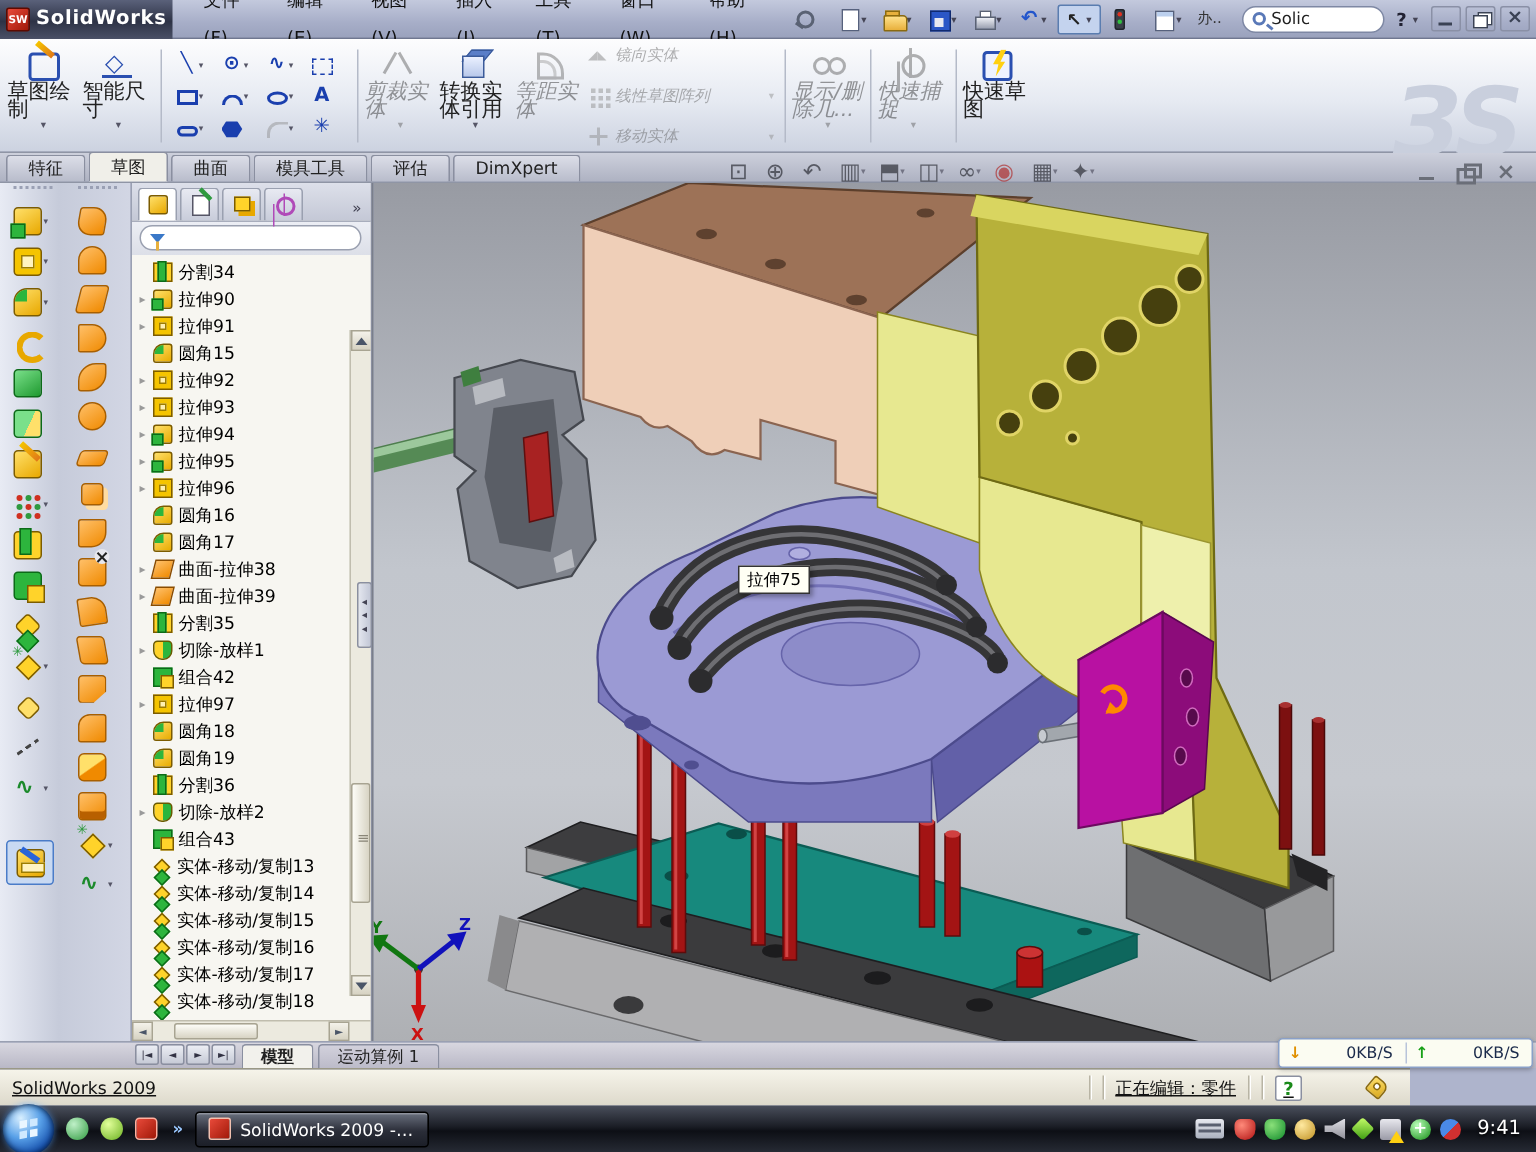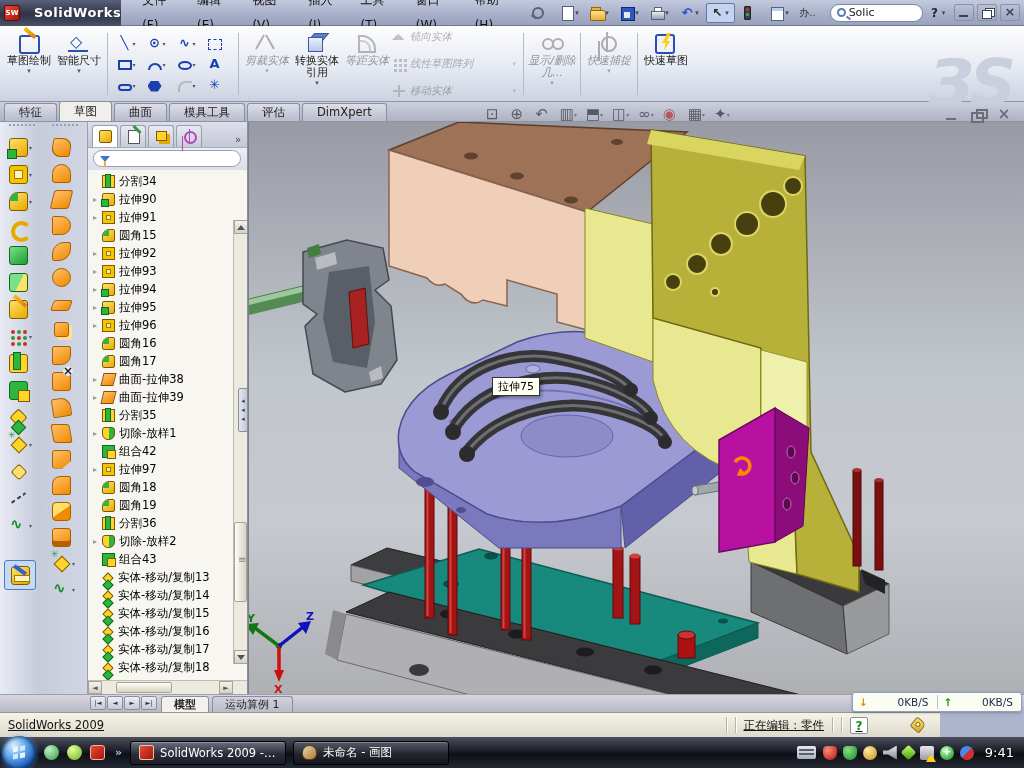--- a/index.html
+++ b/index.html
@@ -2,21 +2,21 @@
 <html><head>
 <meta charset="utf-8">
 <style>
   *{margin:0;padding:0;box-sizing:border-box;font-family:"DejaVu Sans",sans-serif;}
   html,body{width:1024px;height:768px;overflow:hidden;background:#aeb4cc;}
   #app{position:relative;width:1024px;height:768px;}
 
   
   #titlebar{position:absolute;left:0;top:0;width:1024px;height:26px;display:flex;align-items:center;
     background:linear-gradient(#c3c9dd,#a7aec8 60%,#9aa2bd);border-bottom:1px solid #6f7790;}
-  #logo{width:128px;height:26px;display:flex;align-items:center;gap:14px;padding-left:4px;
+  #logo{width:128px;height:26px;display:flex;align-items:center;gap:4px;padding-left:4px;
     background:linear-gradient(#5a617a,#2e3346 55%,#4a5066);}
   .swcube{width:16px;height:16px;background:linear-gradient(135deg,#e84a3a,#a01808);border:1px solid #5e0a00;border-radius:2px;
     color:#fff;font-size:7px;font-weight:bold;display:flex;align-items:center;justify-content:center;}
   #appname{color:#fff;font-weight:bold;font-size:13px;letter-spacing:.5px;}
   #menus{display:flex;align-items:center;height:100%;margin-left:10px;}
   #menus .menu{padding:0 11px;font-size:12px;color:#111;line-height:25px;cursor:default;}
   #stdbar{display:flex;align-items:center;margin-left:6px;gap:1px;}
   .tb{display:flex;align-items:center;height:20px;padding:0 2px;border:1px solid transparent;border-radius:2px;}
   .tb.pressed{background:#c4d3ee;border-color:#5a7db0;}
   .tbi{width:16px;height:16px;position:relative;display:inline-block;font-size:13px;line-height:16px;text-align:center;color:#223;}
@@ -55,21 +55,21 @@
   .wbt.cls::after{content:"×";position:absolute;left:0;right:0;top:-1px;text-align:center;color:#3a4254;font-size:13px;font-weight:bold;}
 
   
   #ribbon{position:absolute;left:0;top:26px;width:1024px;height:76px;background:linear-gradient(#fdfdfe,#e6eaf2 55%,#ccd2e0);
     border-bottom:1px solid #8f95a5;display:flex;align-items:stretch;padding:3px 0 2px 4px;}
   #watermark{position:absolute;right:12px;top:20px;font-size:64px;font-style:italic;font-weight:bold;color:#c9cfdd;letter-spacing:-4px;z-index:0;}
   .rgroup{display:flex;align-items:stretch;position:relative;z-index:1;}
   .rsep{width:1px;background:#b4bac8;margin:4px 3px;}
   .rbtn{width:50px;display:flex;flex-direction:column;align-items:center;justify-content:flex-start;padding-top:3px;border-radius:3px;}
   .rbtn .rico{width:24px;height:22px;position:relative;margin-bottom:1px;}
-  .rbtn .rlab{font-size:11px;color:#222;text-align:center;line-height:12px;width:48px;}
+  .rbtn .rlab{font-size:14px;color:#222;text-align:left;line-height:12px;width:48px;}
   .rbtn .rdd{font-size:7px;color:#556;height:8px;}
   .rbtn.dis{filter:grayscale(1) opacity(.45);font-style:italic;}
   
   .ri-sketch::after{content:"";position:absolute;left:2px;top:3px;width:17px;height:15px;border:2px solid #2a4fb0;border-radius:3px;}
   .ri-sketch::before{content:"";position:absolute;left:6px;top:-1px;width:14px;height:4px;background:linear-gradient(90deg,#f5c400,#e07818);transform:rotate(40deg);z-index:1;}
   .ri-dim::after{content:"◇";position:absolute;left:3px;top:0;color:#2a4fb0;font-size:16px;}
   .ri-dim::before{content:"";position:absolute;left:1px;top:18px;width:20px;height:2px;background:#2a4fb0;}
   .ri-trim::after{content:"";position:absolute;left:4px;top:2px;width:2px;height:16px;background:#555;transform:rotate(30deg);}
   .ri-trim::before{content:"";position:absolute;left:14px;top:2px;width:2px;height:16px;background:#555;transform:rotate(-30deg);}
   .ri-convert::after{content:"";position:absolute;left:3px;top:5px;width:13px;height:13px;background:linear-gradient(#eaf0ff,#b8c8ea);border:1px solid #3a5a9a;}
@@ -1121,24 +1121,20 @@
         <span class="qi q-360"></span>
         <span class="qi q-sw"></span>
       </div>
     <span id="qchev">»</span>
     <span style="display:flex;">
 
     <span class="wbtn active">
           <span class="wbi sw"></span>
           <span class="wlab">SolidWorks 2009 - ...</span>
         </span>
-        <span class="wbtn">
-          <span class="wbi paint"></span>
-          <span class="wlab">未命名 - 画图</span>
-        </span>
       </span>
     <div id="traywrap">
       <span id="kbd"></span>
       <span style="display:flex;align-items:center;gap:6px;">
 
       <span class="tri-ic tr-red"></span>
           <span class="tri-ic tr-green"></span>
           <span class="tri-ic tr-yellow"></span>
           <span class="tri-ic tr-gray"></span>
           <span class="tri-ic tr-lime"></span>

